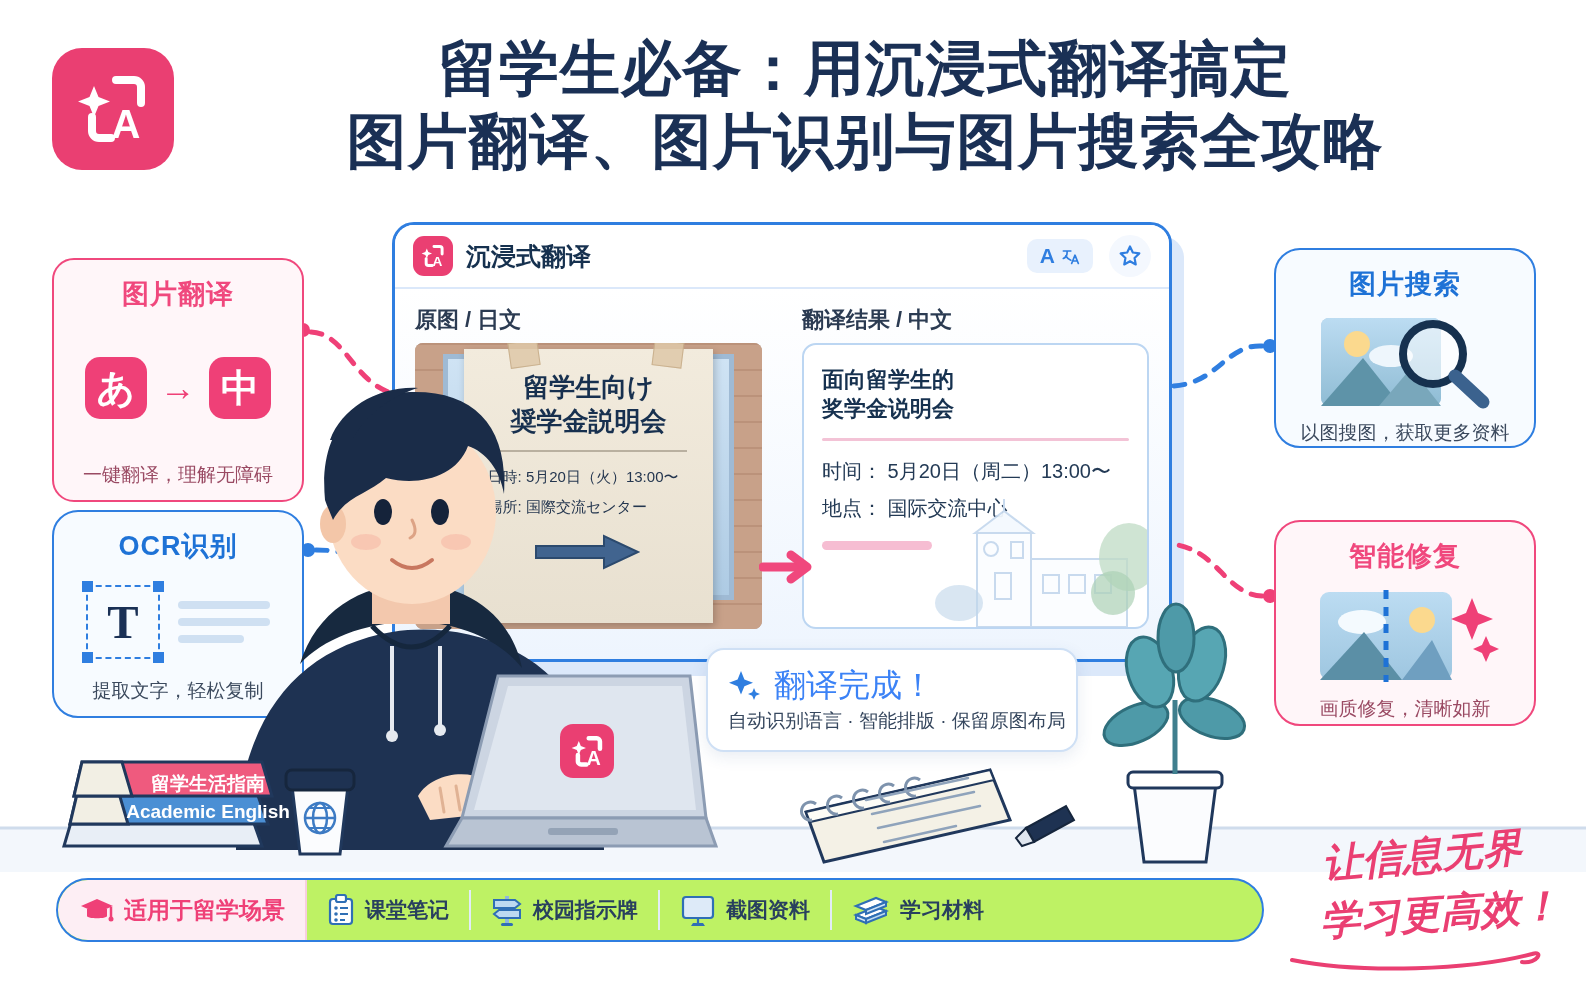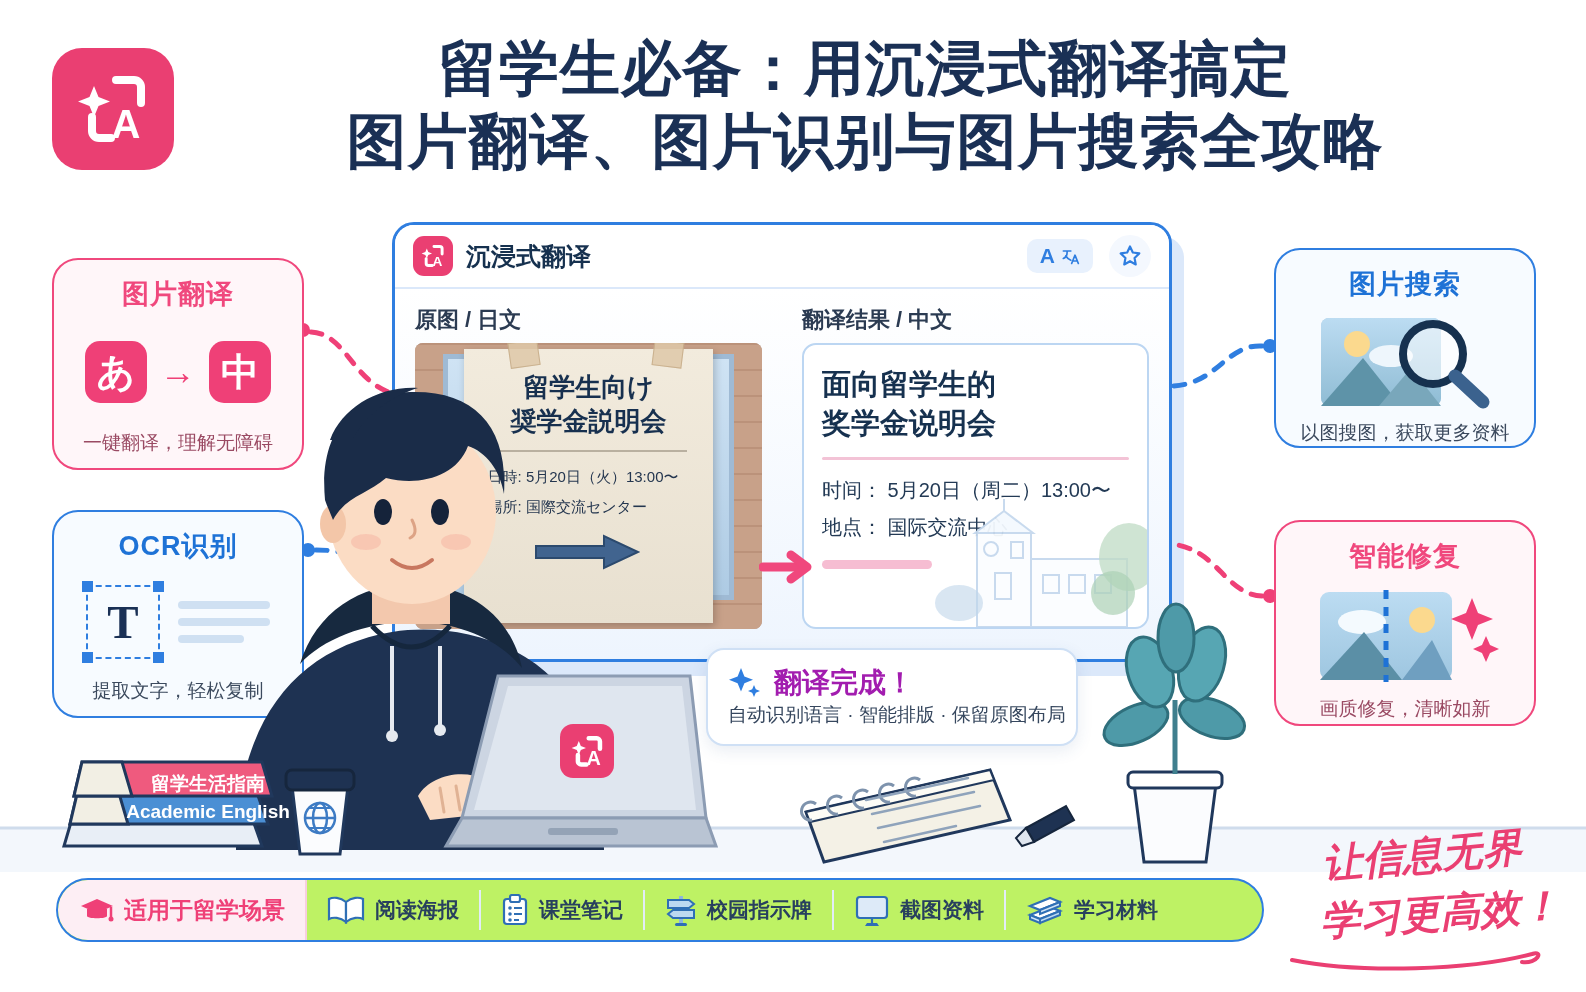--- a/index.html
+++ b/index.html
@@ -46,21 +46,21 @@
     font-size: 27px; font-weight: 800; color: #1e72d6;
     letter-spacing: 1px; margin-bottom: 8px;
   }
   .card.pink .card-title { color: #f0487d; }
   .card-art { flex: 1; display: flex; align-items: center; justify-content: center; width: 100%; }
   .card-sub {
     font-size: 19px; color: #3c4a5e; margin-top: 6px; white-space: nowrap;
   }
   .card.pink .card-sub { color: #9a4a63; }
 
-  #card-image-translate { left: 52px;  top: 258px; width: 252px; height: 212px; }
+  #card-image-translate { left: 52px;  top: 258px; width: 252px; height: 244px; border-radius: 22px; }
   #card-ocr            { left: 52px;  top: 510px; width: 252px; height: 208px; }
   #card-image-search   { left: 1274px;top: 248px; width: 262px; height: 200px; }
   #card-image-repair   { left: 1274px;top: 520px; width: 262px; height: 206px; }
 
   .lang-chip {
     width: 62px; height: 62px; border-radius: 15px; background: #ef4077;
     color:#fff; font-size: 38px; font-weight: 700;
     display:flex; align-items:center; justify-content:center;
   }
   .chip-arrow { color: #ef4077; font-size: 36px; font-weight: 900; margin: 0 13px; }
@@ -143,38 +143,38 @@
   .jp-rule { height:2px; background:#b9b0a0; margin:12px 16px 10px; }
   .jp-meta { font-size:15px; color:#24364f; line-height:2.0; text-align:left; padding-left:14px;}
   .jp-arrow { margin-top:10px; display:flex; justify-content:center; }
 
   
   .result-card {
     position:relative; height: 286px; border-radius:14px;
     border:2px solid #bcd6f2; background:#fff;
     padding: 20px 18px 0; overflow:hidden;
   }
-  .cn-title { font-size:29px; font-weight:800; color:#16314f; line-height:1.34; }
+  .cn-title { font-size:22px; font-weight:800; color:#16314f; line-height:1.34; }
   .cn-rule { height:3px; background:#f3c3d6; border-radius:2px; margin:14px 0 12px; }
   .cn-meta { font-size:20px; color:#233a55; line-height:1.85; }
   .cn-bar { width:110px;height:9px;border-radius:5px;background:#f6bdd2; margin-top:14px;}
   .campus { position:absolute; right:0; bottom:0; width:240px;height:130px; opacity:.95;}
 
   
   .mid-arrow { position:absolute; left:364px; top:258px; z-index:4; }
 
   
   .toast {
     position:absolute; left:706px; top:648px; width:372px;
     background:#ffffff; border:2px solid #cfe0f5; border-radius:18px;
     padding: 14px 20px 16px; box-shadow:0 5px 16px rgba(40,80,140,.10);
     z-index: 9;
   }
   .toast-head { display:flex; align-items:center; gap:12px; }
-  .toast-title { font-size:28px; font-weight:700; color:#a21caf; }
+  .toast-title { font-size:32px; font-weight:400; color:#3b82f6; }
   .toast-sub { font-size:19px; color:#36475e; white-space:nowrap; }
 
   
   .illus { position:absolute; left:0; top:0; width:1586px; height:992px; pointer-events:none; }
 
   
   .scene-bar {
     position:absolute; left:56px; top:878px; width:1208px; height:64px;
     border:2px solid #2f7ee0; border-radius:32px; background:#bef264;
     display:flex; align-items:center; overflow:hidden;
@@ -527,27 +527,20 @@
       <svg width="34" height="28" viewBox="0 0 34 28">
         <path d="M17 3 L33 10 L17 17 L1 10 Z" fill="#ef4077"></path>
         <path d="M7 13 v7 c0 3 20 3 20 0 v-7" fill="#ef4077"></path>
         <line x1="31" y1="11" x2="31" y2="21" stroke="#ef4077" stroke-width="2.5"></line>
         <circle cx="31" cy="23" r="2.5" fill="#ef4077"></circle>
       </svg>
       <span class="scene-lead-text">适用于留学场景</span>
     </div>
     <div class="scene-items">
       <div class="scene-item">
-        <svg width="38" height="30" viewBox="0 0 38 30">
-          <path d="M19 7 C13 2, 6 2, 2 4 v20 c4 -2 11 -2 17 3 Z" fill="#fff" stroke="#2f6fb5" stroke-width="2.2"></path>
-          <path d="M19 7 C25 2, 32 2, 36 4 v20 c-4 -2 -11 -2 -17 3 Z" fill="#fff" stroke="#2f6fb5" stroke-width="2.2"></path>
-        </svg>
-        <span class="scene-item-text">阅读海报</span>
-      </div>
-      <div class="scene-item">
         <svg width="28" height="32" viewBox="0 0 28 32">
           <rect x="3" y="5" width="22" height="25" rx="3" fill="#fff" stroke="#2f6fb5" stroke-width="2.2"></rect>
           <rect x="9" y="1" width="10" height="7" rx="2" fill="#fff" stroke="#2f6fb5" stroke-width="2.2"></rect>
           <circle cx="9" cy="14" r="1.8" fill="#2f6fb5"></circle>
             <line x1="13" y1="14" x2="21" y2="14" stroke="#2f6fb5" stroke-width="2.2"></line>
           <circle cx="9" cy="20" r="1.8" fill="#2f6fb5"></circle>
             <line x1="13" y1="20" x2="21" y2="20" stroke="#2f6fb5" stroke-width="2.2"></line>
           <circle cx="9" cy="26" r="1.8" fill="#2f6fb5"></circle>
             <line x1="13" y1="26" x2="18" y2="26" stroke="#2f6fb5" stroke-width="2.2"></line>
         </svg>

